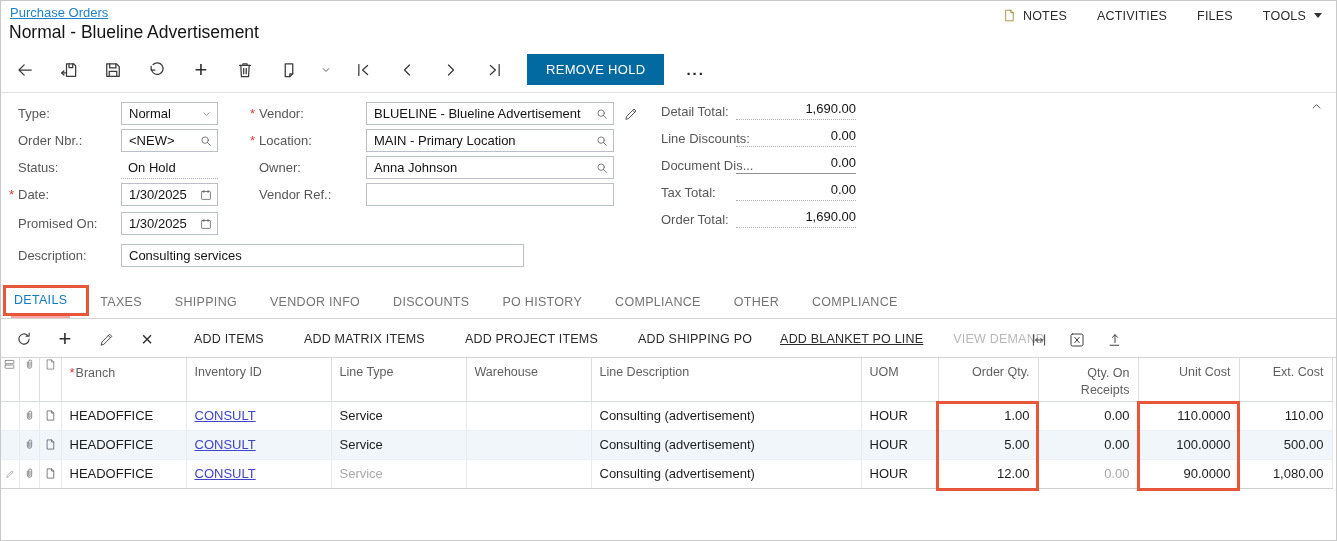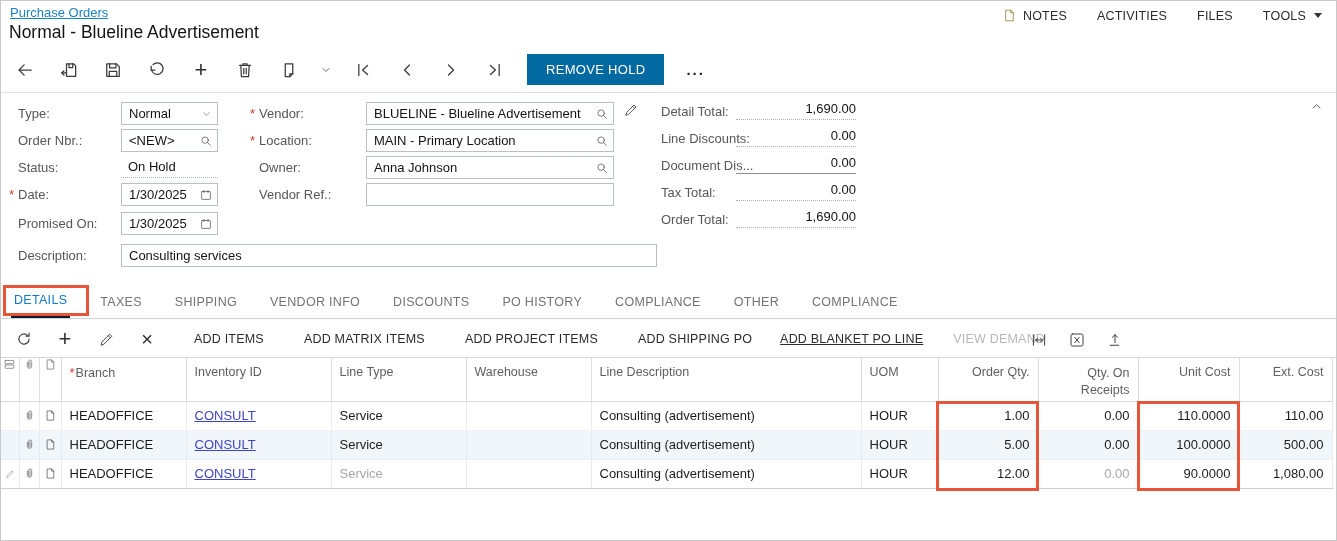--- a/index.html
+++ b/index.html
@@ -21,35 +21,35 @@
   
   .toolbar { position:absolute; top:46px; left:0; right:0; height:46px; border-bottom:1px solid #e2e2e2; display:flex; align-items:center; padding-left:8px; gap:12px; }
   .ico-btn { width:32px; height:32px; display:flex; align-items:center; justify-content:center; cursor:pointer; flex:0 0 auto; }
   .ico-btn.narrow { width:18px; }
   .txt-ico { font-size:22px; color:#2e2e2e; line-height:1; }
   .btn-green { background:#0369a1; color:#fff; font-size:13px; letter-spacing:.3px; padding:8px 19px; border:none; cursor:pointer; margin-left:4px; }
   .ellipsis-btn { font-size:15px; font-weight:bold; letter-spacing:2px; color:#222; margin-left:10px; cursor:pointer; }
 
   
   .form-area { position:absolute; top:92px; left:0; right:0; height:192px; }
-  .frow { position:absolute; height:23px; display:flex; }
+  .frow { position:absolute; height:23px; display:flex; align-items:center; }
   .lbl { font-size:13px; color:#575757; display:flex; align-items:center; }
   .req { color:#cf3b2f; width:9px; display:inline-block; font-size:13px; }
   .fld { position:relative; height:23px; border:1px solid #bac0c6; background:#fff; font-size:13px; color:#131313; display:flex; align-items:center; padding:0 22px 0 7px; }
   .fld .fld-ico { position:absolute; right:4px; top:50%; transform:translateY(-50%); }
   .plain-val { font-size:13px; color:#131313; border-bottom:1px dotted #b3b3b3; height:22px; display:flex; align-items:center; padding-left:7px; }
   .tot-lbl { position:absolute; left:660px; font-size:13px; color:#575757; white-space:nowrap; }
   .tot-val { position:absolute; left:735px; width:120px; text-align:right; font-size:13px; color:#131313; border-bottom:1px dotted #b0b0b0; padding-bottom:3px; }
   .tot-val.solid { border-bottom:1px solid #8f8f8f; }
   .collapse { position:absolute; right:12px; top:6px; cursor:pointer; }
 
   
   .tabs { position:absolute; top:284px; left:0; right:0; height:34px; border-bottom:1px solid #d3d3d3; display:flex; align-items:stretch; gap:27px; padding-left:10px; }
   .tab { font-size:12.5px; letter-spacing:.3px; color:#737373; display:flex; align-items:center; cursor:pointer; padding:0 3px; }
-  .tab.active { color:#1279c2; border-bottom:3px solid #0f172a; }
+  .tab.active { color:#1279c2; border-bottom:3px solid #fca5a5; }
   .anno { position:absolute; border:3px solid #e8563a; pointer-events:none; }
   .anno-tab { left:2px; top:0px; width:86px; height:31px; }
 
   
   .grid-sec { position:absolute; top:320px; left:0; right:0; bottom:0; }
   .grid-toolbar { position:relative; height:37px; border-bottom:1px solid #d5d5d5; display:flex; align-items:center; padding-left:8px; }
   .grid-toolbar .ico-btn { width:30px; height:30px; margin-right:11px; }
   .gt-btn { font-size:12.5px; letter-spacing:.2px; color:#2b2b2b; padding:0 13px; cursor:pointer; white-space:nowrap; }
   .gt-btn.disabled { color:#b8b8b8; cursor:default; }
   .gt-right { position:absolute; left:1026px; top:0; height:37px; display:flex; align-items:center; gap:14px; }
@@ -240,21 +240,21 @@
               <path d="M8.5 4 v4 M15.5 4 v4"></path>
             </svg>
           </span>
         </div>
     </div>
     <div class="frow" style="left:8px; top:151px;">
       <div class="lbl" style="width:112px;">
           <span class="req"></span>
           <span>Description:</span>
         </div>
-      <div class="fld" style="width:536px; padding-right:12px;">
+      <div class="fld" style="width:403px; padding-right:12px;">
           <span>Consulting services</span>
         </div>
     </div>
 
     <div class="frow" style="left:249px; top:9px;">
       <div class="lbl" style="width:116px;">
           <span class="req">*</span>
           <span>Vendor:</span>
         </div>
       <div class="fld" style="width:248px;">

